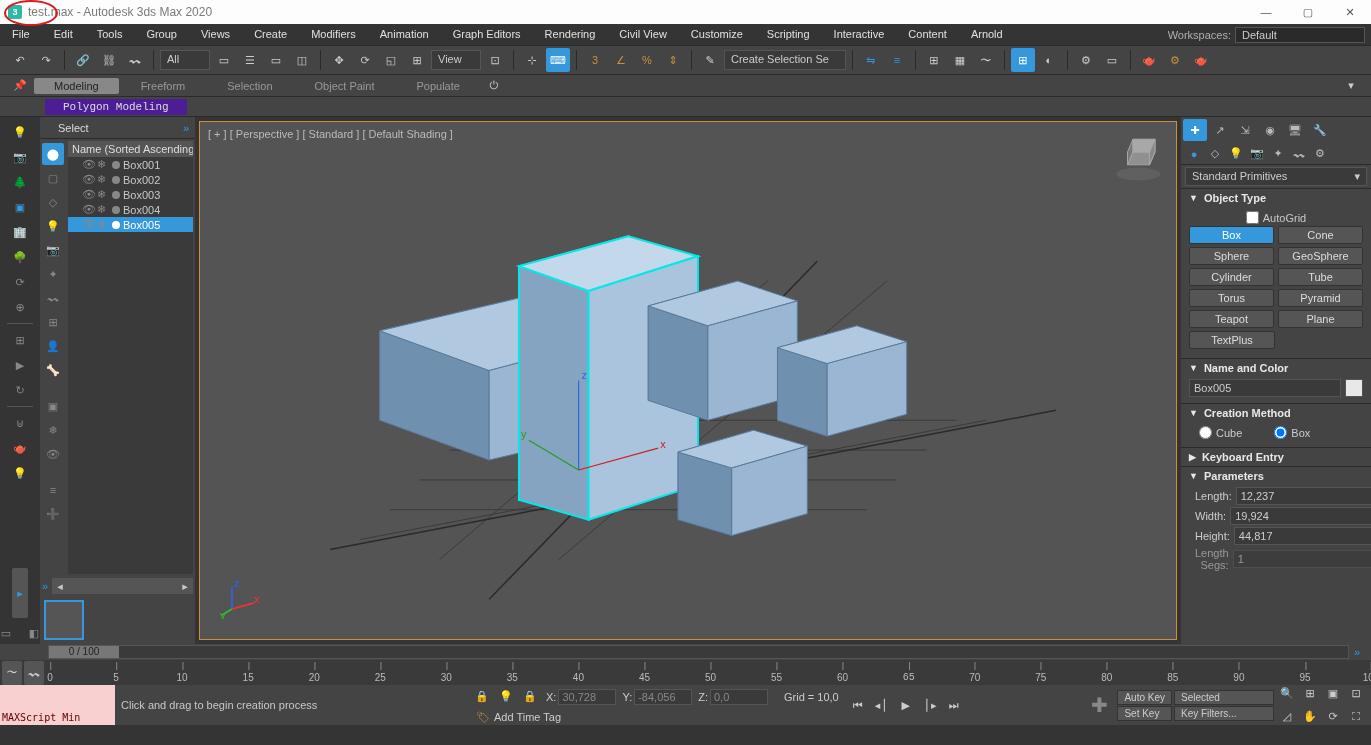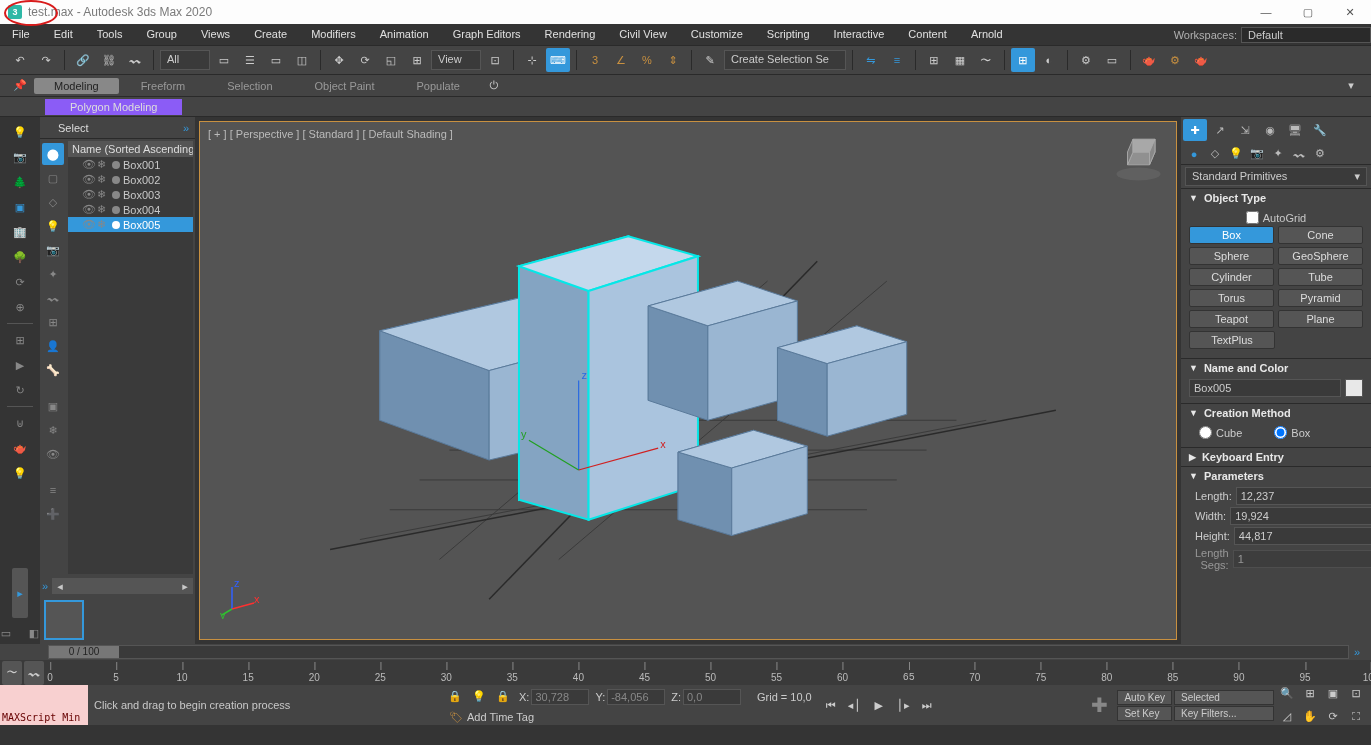--- a/index.html
+++ b/index.html
@@ -9,40 +9,40 @@
 .titlebar { height: 24px; background: #fdfdfd; display: flex; align-items: center; padding: 0 8px; position: relative; }
 .titlebar .icon3 { width: 14px; height: 14px; background: #2eb8a6; color: #fff; font-size: 9px; font-weight: bold; text-align: center; line-height: 14px; border-radius: 2px; margin-right: 6px; }
 .titlebar .title { color: #7a7a7a; font-size: 12px; }
 .titlebar .winbtns { position: absolute; right: 0; display: flex; }
 .titlebar .winbtn { width: 42px; height: 24px; display: flex; align-items: center; justify-content: center; color: #555; }
 .red-circle { position: absolute; left: 4px; top: 0; width: 54px; height: 26px; border: 2px solid #d81b1b; border-radius: 50%; pointer-events: none; z-index: 50; }
 
 
 .menubar { height: 21px; background: #343434; display: flex; align-items: center; }
 .menubar .mitem { padding: 0 12px; line-height: 21px; color: #e0e0e0; }
-.menubar .ws { margin-left: auto; display: flex; align-items: center; }
+.menubar .ws { margin-left: auto; display: flex; align-items: center; padding-right: 6px; }
 .menubar .ws-label { color: #b0b0b0; margin-right: 4px; }
 .menubar .ws-sel { background: #2a2a2a; border: 1px solid #555; padding: 1px 20px 1px 6px; color: #ccc; width: 130px; }
 
 
 .maintb { height: 30px; background: #444; border-top: 1px solid #2a2a2a; border-bottom: 1px solid #2a2a2a; display: flex; align-items: center; padding: 0 8px; gap: 2px; }
 .tb-btn { width: 24px; height: 24px; display: flex; align-items: center; justify-content: center; color: #ccc; border: 1px solid transparent; border-radius: 2px; }
 .tb-btn.active { background: #3498db; color: #fff; }
 .tb-sep { width: 1px; height: 20px; background: #2a2a2a; margin: 0 4px; }
 .tb-dropdown { background: #3a3a3a; border: 1px solid #555; padding: 2px 16px 2px 6px; color: #ccc; min-width: 50px; height: 20px; }
 .tb-dropdown.wide { min-width: 110px; }
 
 
 .ribbon { height: 22px; background: #444; border-bottom: 1px solid #2a2a2a; display: flex; align-items: center; padding: 0 8px; gap: 2px; }
 .ribbon .rtab { padding: 2px 20px; color: #999; }
 .ribbon .rtab.active { background: #888; color: #222; border-radius: 2px; }
 .ribbon .rbtns { margin-left: auto; display: flex; gap: 2px; }
 
 .subribbon { height: 20px; background: #444; border-bottom: 1px solid #2a2a2a; display: flex; align-items: center; padding-left: 45px; }
-.subribbon .srtab { background: #8b5cf6; padding: 2px 25px; color: #ddd; }
+.subribbon .srtab { background: #4c1d95; padding: 2px 18px; color: #ddd; font-family: Liberation Mono, monospace; }
 
 
 .mainrow { display: flex; height: 527px; }
 
 
 .ltb { width: 40px; background: #343434; display: flex; flex-direction: column; align-items: center; padding-top: 4px; gap: 3px; position: relative; }
 .ltb .lbtn { width: 26px; height: 22px; display: flex; align-items: center; justify-content: center; color: #3498db; border-radius: 2px; }
 .ltb .lbtn.gray { color: #888; }
 .ltb .lbtn.expand { position: absolute; bottom: 26px; background: #555; width: 16px; height: 50px; }
 .ltb .sep { height: 1px; width: 26px; background: #555; margin: 2px 0; }
@@ -107,21 +107,21 @@
 .timeline .slider { flex: 1; position: relative; height: 14px; background: #3a3a3a; border: 1px solid #555; }
 .timeline .tthumb { position: absolute; left: 0; width: 70px; height: 12px; background: #777; text-align: center; color: #222; font-size: 10px; }
 .timeruler { height: 25px; background: #3a3a3a; position: relative; display: flex; align-items: center; padding-left: 50px; overflow: hidden; }
 .timeruler .curvewrap { position: absolute; left: 2px; width: 42px; display: flex; gap: 2px; }
 .timeruler .ruler { flex: 1; position: relative; height: 100%;}
 .timeruler .tick { position: absolute; bottom: 2px; font-size: 10px; color: #bbb; transform: translateX(-50%); }
 .timeruler .tick::before { content:""; position:absolute; left:50%; top:-10px; width:1px; height:8px; background:#888;}
 
 
 .statusbar { height: 40px; background: #444; display: flex; align-items: stretch; }
-.statusbar .msbox { width: 88px; background: #f8d0d0; color: #600; display: flex; align-items: flex-end; padding: 2px; font-family: monospace; font-size: 10px; }
+.statusbar .msbox { width: 115px; background: #f8d0d0; color: #600; display: flex; align-items: flex-end; padding: 2px; font-family: monospace; font-size: 10px; }
 .statusbar .statustext { width: 355px; display: flex; flex-direction: column; justify-content: center; padding-left: 6px; }
 .statusbar .coords { display: flex; align-items: center; }
 .statusbar .coordgrp { display: flex; align-items: center; margin: 0 2px; }
 .statusbar .coordgrp .cl { color: #ccc; margin: 0 2px; }
 .statusbar input.cv { width: 58px; background: #3a3a3a; border: 1px solid #555; color: #888; padding: 1px 3px; }
 .statusbar .grid { margin-left: 14px; color: #ccc; }
 .statusbar .playctl { display: flex; align-items: center; gap: 2px; margin-left: 8px; }
 .statusbar .playbtn { width: 22px; height: 22px; display: flex; align-items: center; justify-content: center; color: #ccc; }
 .statusbar .right { margin-left: auto; display: flex; align-items: center; gap: 2px; padding-right: 4px;}
 .statusbar .keybtns { display:flex; flex-direction:column; gap:1px;}

